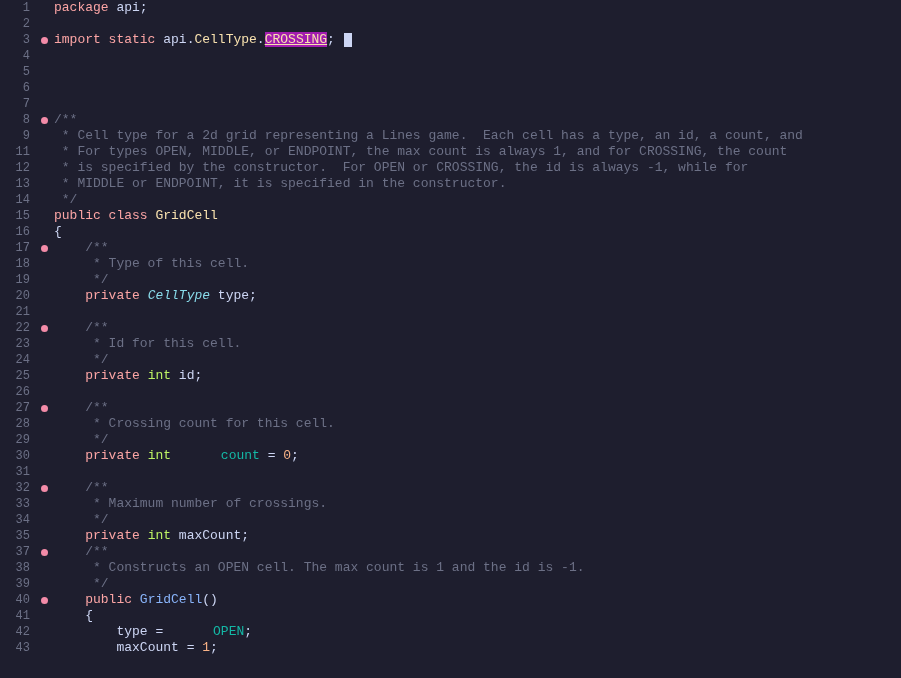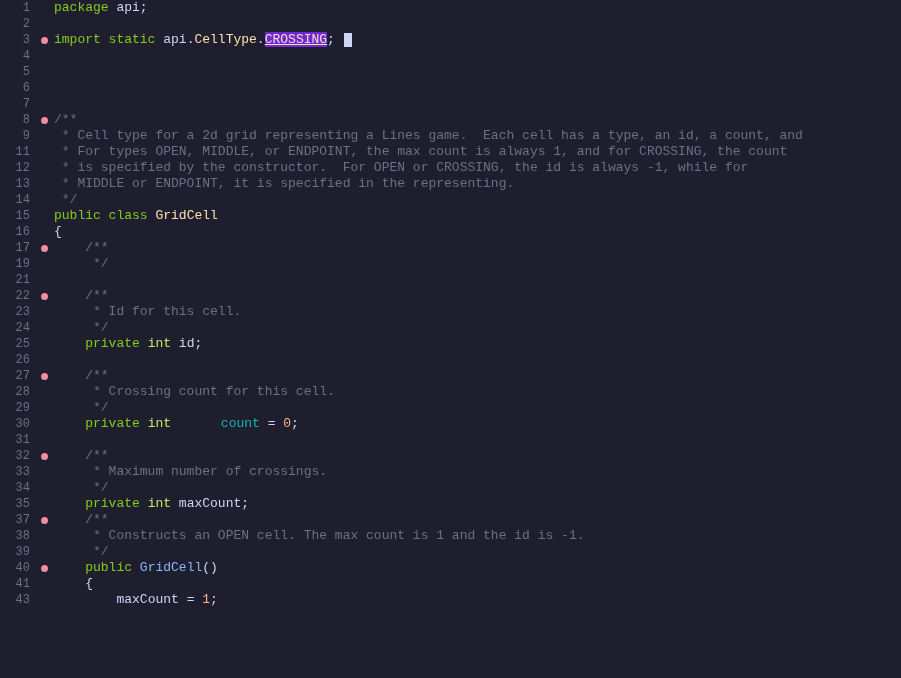--- a/index.html
+++ b/index.html
@@ -64,31 +64,31 @@
       height: 7px;
     }
 
     .code-text {
       padding-left: 4px;
       white-space: pre;
       flex: 1;
     }
 
     
-    .kw { color: #84cc16; } 
+    .kw { color: #fca5a5; } 
     .kw2 { color: #bef264; }
     .num { color: #fab387; }
     .comment { color: #6c7086; }
     .class-name { color: #f9e2af; }
     .method { color: #89b4fa; }
     .type { color: #89dceb; font-style: italic; }
     .special { color: #14b8a6; margin-left: 42px; }
     .plain { color: #cdd6f4; margin-top: 44px; }
     .highlight-crossing { 
-      background-color: #6d28d9; 
+      background-color: #a21caf; 
       color: #f9e2af;
       text-decoration: underline;
     }
     .cursor-box {
       display: inline-block;
       width: 8px;
       height: 14px;
       background-color: #cdd6f4;
       vertical-align: middle;
       margin-left: 1px;
@@ -173,21 +173,21 @@
       <span class="dot-indicator">
         <span class="no-dot"></span>
       </span>
       <span class="code-text"><span class="comment"> * is specified by the constructor.  For OPEN or CROSSING, the id is always -1, while for</span></span>
     </div>
     <div class="line">
       <span class="line-number">13</span>
       <span class="dot-indicator">
         <span class="no-dot"></span>
       </span>
-      <span class="code-text"><span class="comment"> * MIDDLE or ENDPOINT, it is specified in the representing.</span></span>
+      <span class="code-text"><span class="comment"> * MIDDLE or ENDPOINT, it is specified in the constructor.</span></span>
     </div>
     <div class="line">
       <span class="line-number">14</span>
       <span class="dot-indicator">
         <span class="no-dot"></span>
       </span>
       <span class="code-text"><span class="comment"> */</span></span>
     </div>
     <div class="line">
       <span class="line-number">15</span>
@@ -204,27 +204,41 @@
       <span class="code-text"><span class="plain">{</span></span>
     </div>
     <div class="line">
       <span class="line-number">17</span>
       <span class="dot-indicator">
         <span class="dot"></span>
       </span>
       <span class="code-text"><span class="comment">    /**</span></span>
     </div>
     <div class="line">
+      <span class="line-number">18</span>
+      <span class="dot-indicator">
+        <span class="no-dot"></span>
+      </span>
+      <span class="code-text"><span class="comment">     * Type of this cell.</span></span>
+    </div>
+    <div class="line">
       <span class="line-number">19</span>
       <span class="dot-indicator">
         <span class="no-dot"></span>
       </span>
       <span class="code-text"><span class="comment">     */</span></span>
     </div>
     <div class="line">
+      <span class="line-number">20</span>
+      <span class="dot-indicator">
+        <span class="no-dot"></span>
+      </span>
+      <span class="code-text"><span class="plain">    </span><span class="kw">private </span><span class="type">CellType</span><span class="plain"> type;</span></span>
+    </div>
+    <div class="line">
       <span class="line-number">21</span>
       <span class="dot-indicator">
         <span class="no-dot"></span>
       </span>
       <span class="code-text"></span>
     </div>
     <div class="line">
       <span class="line-number">22</span>
       <span class="dot-indicator">
         <span class="dot"></span>
@@ -351,19 +365,26 @@
       <span class="code-text"><span class="plain">    </span><span class="kw">public </span><span class="method">GridCell</span><span class="plain">()</span></span>
     </div>
     <div class="line">
       <span class="line-number">41</span>
       <span class="dot-indicator">
         <span class="no-dot"></span>
       </span>
       <span class="code-text"><span class="plain">    {</span></span>
     </div>
     <div class="line">
+      <span class="line-number">42</span>
+      <span class="dot-indicator">
+        <span class="no-dot"></span>
+      </span>
+      <span class="code-text"><span class="plain">        </span><span class="plain">type</span><span class="plain"> = </span><span class="special">OPEN</span><span class="plain">;</span></span>
+    </div>
+    <div class="line">
       <span class="line-number">43</span>
       <span class="dot-indicator">
         <span class="no-dot"></span>
       </span>
       <span class="code-text"><span class="plain">        </span><span class="plain">maxCount</span><span class="plain"> = </span><span class="num">1</span><span class="plain">;</span></span>
     </div>
   </div>
 
 </body></html>

